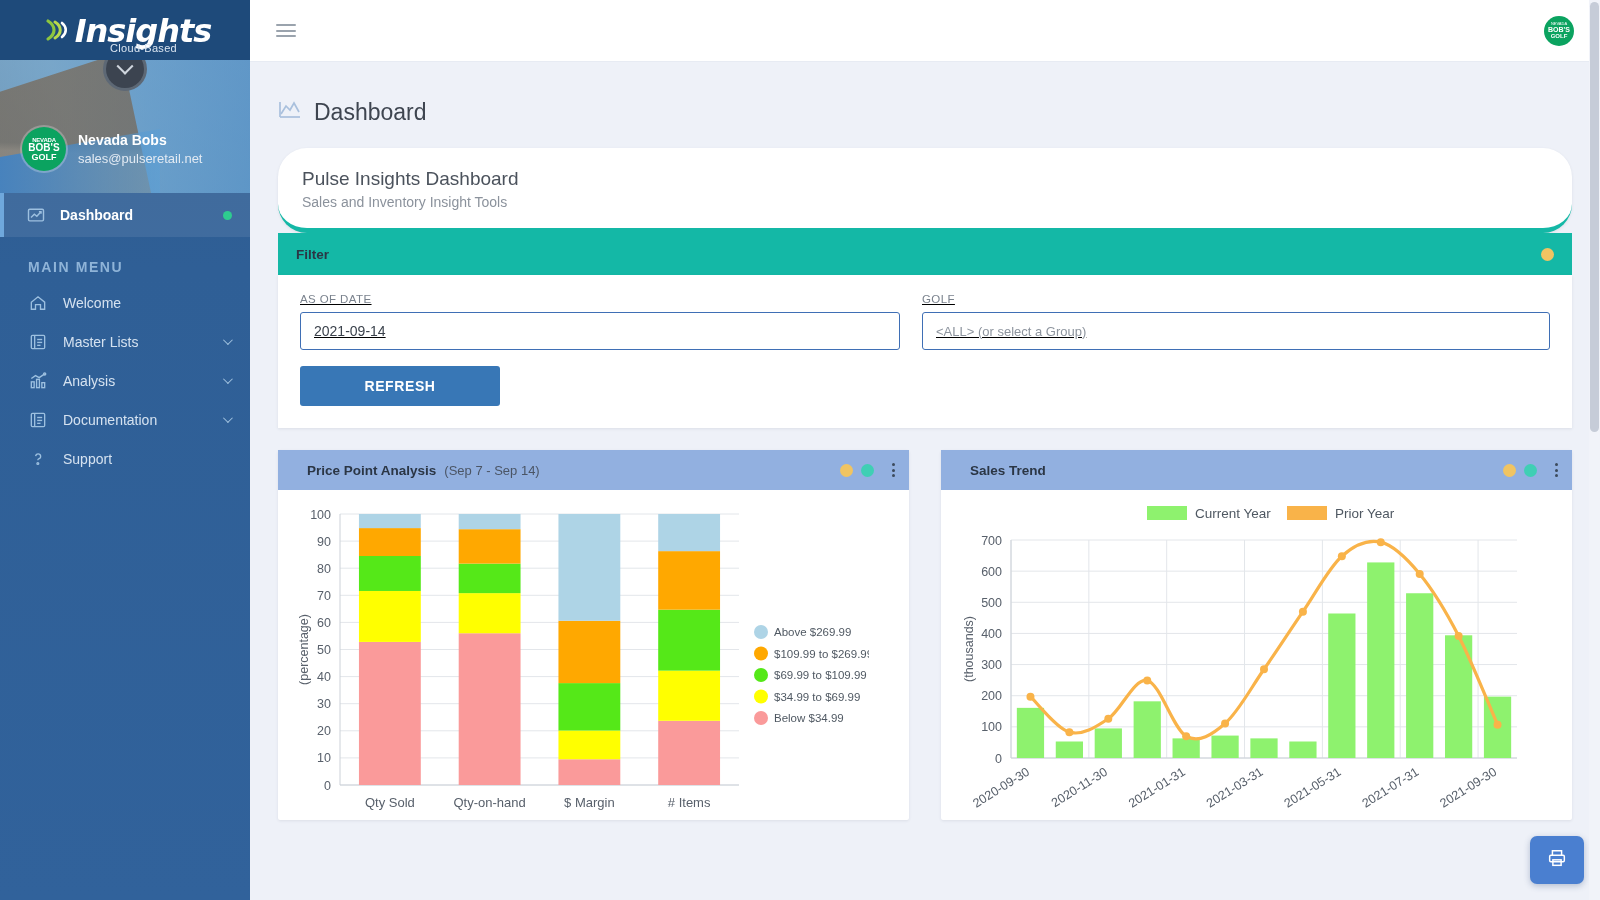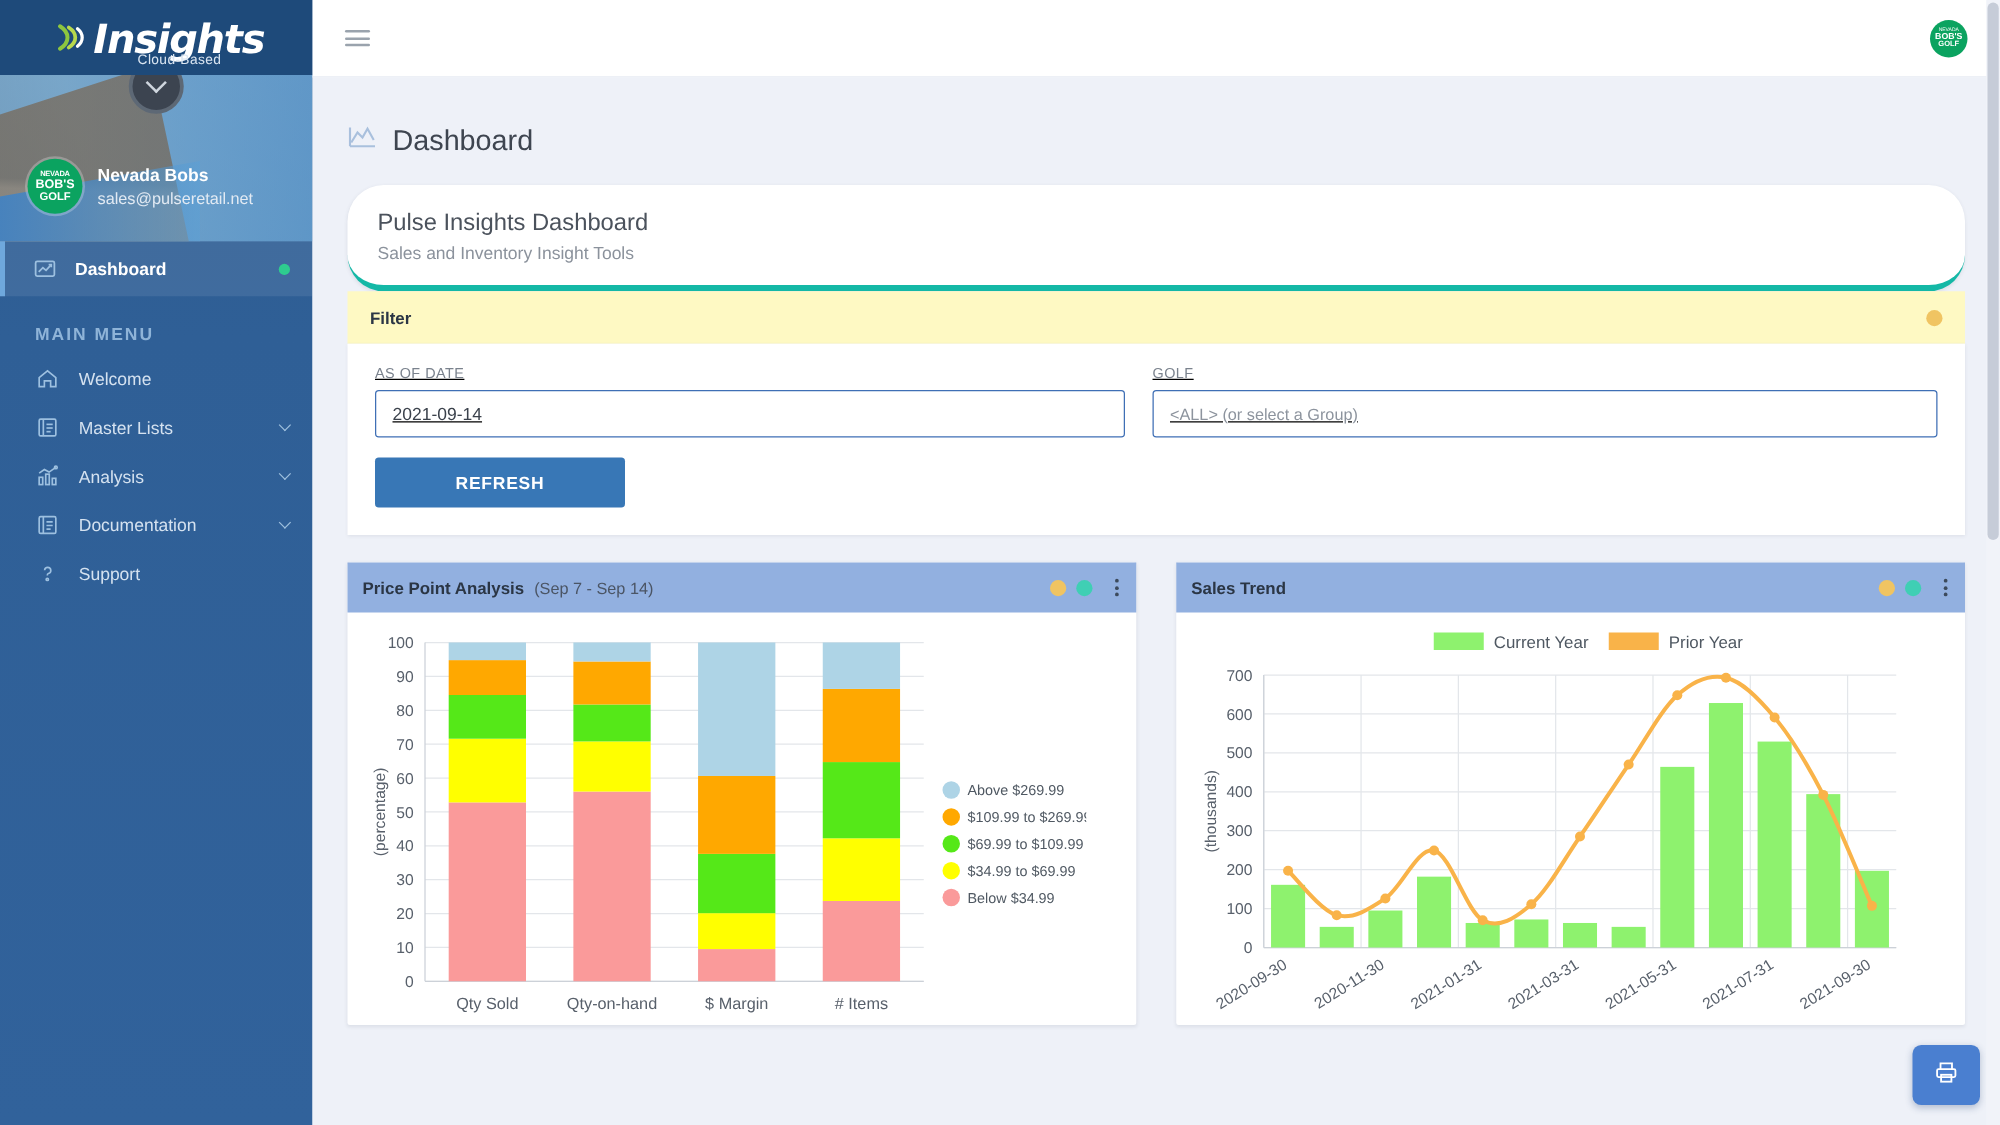--- a/index.html
+++ b/index.html
@@ -120,21 +120,21 @@
   .pt-icon { color:#a9c0dd; }
 
   .content { padding: 22px 28px 0 28px; }
   .card { background:#fff; border-radius:3px; box-shadow:0 1px 3px rgba(60,70,90,.10); }
   .card-head { padding: 20px 24px 18px 24px; border-bottom:5px solid #14b8a6;border-radius:29px; }
   .card-head h2 { font-size:19px; font-weight:400; color:#4b525c; }
   .card-head p { font-size:14px; color:#8b929c; margin-top:4px; }
 
   .filter-card { margin: 0; }
   .filter-bar {
-    background:#fef9c3; height:42px; display:flex; align-items:center;
+    background:#14b8a6; height:42px; display:flex; align-items:center;
     padding: 0 18px; color:#2b3645; font-size:13.5px; font-weight:bold;
   }
   .dot-amber { width:13px; height:13px; border-radius:50%; background:#f0c462; margin-left:auto; }
   .dot-teal { width:13px; height:13px; border-radius:50%; background:#3fcfb4; }
   .filter-body { background:#fff; padding: 18px 22px 22px 22px;
     box-shadow:0 1px 3px rgba(60,70,90,.10); }
   .frow { display:flex; gap:22px;text-decoration:underline; }
   .fcol { display:flex; flex-direction:column; }
   .fcol.left { width:600px; }
   .fcol.right { flex:1; }
@@ -147,21 +147,21 @@
   .btn-refresh {
     margin-top:16px; width:200px; height:40px; background:#3877b6; color:#fff;
     border:none; border-radius:3px; font-size:14px; font-weight:bold; letter-spacing:.6px;
     cursor:pointer; font-family:"Liberation Sans", sans-serif;
   }
 
   .charts { display:flex; gap:32px; margin-top: 22px; }
   .chart-card { flex:1; background:#fff; border-radius:2px; box-shadow:0 1px 3px rgba(60,70,90,.10); }
   .chart-head {
     background:#92b0e0; height:40px; display:flex; align-items:center;
-    padding: 0 14px 0 12px; gap:8px; color:#2b3645;
+    padding: 0 14px 0 29px; gap:8px; color:#2b3645;
   }
   .chart-head .t1 { font-size:13.5px; font-weight:bold; }
   .chart-head .t2 { font-size:13px; color:#4b5565; font-weight:normal; }
   .kebab { margin-left:10px; display:flex; flex-direction:column; gap:2.5px; cursor:pointer; }
   .kebab i { width:3px; height:3px; border-radius:50%; background:#3c4a5c; display:block; }
   .chart-body { padding: 10px 6px 0 6px; height: 330px; position:relative; }
 
   svg text { font-family:"Liberation Sans", sans-serif; }
 
   .printbtn {

